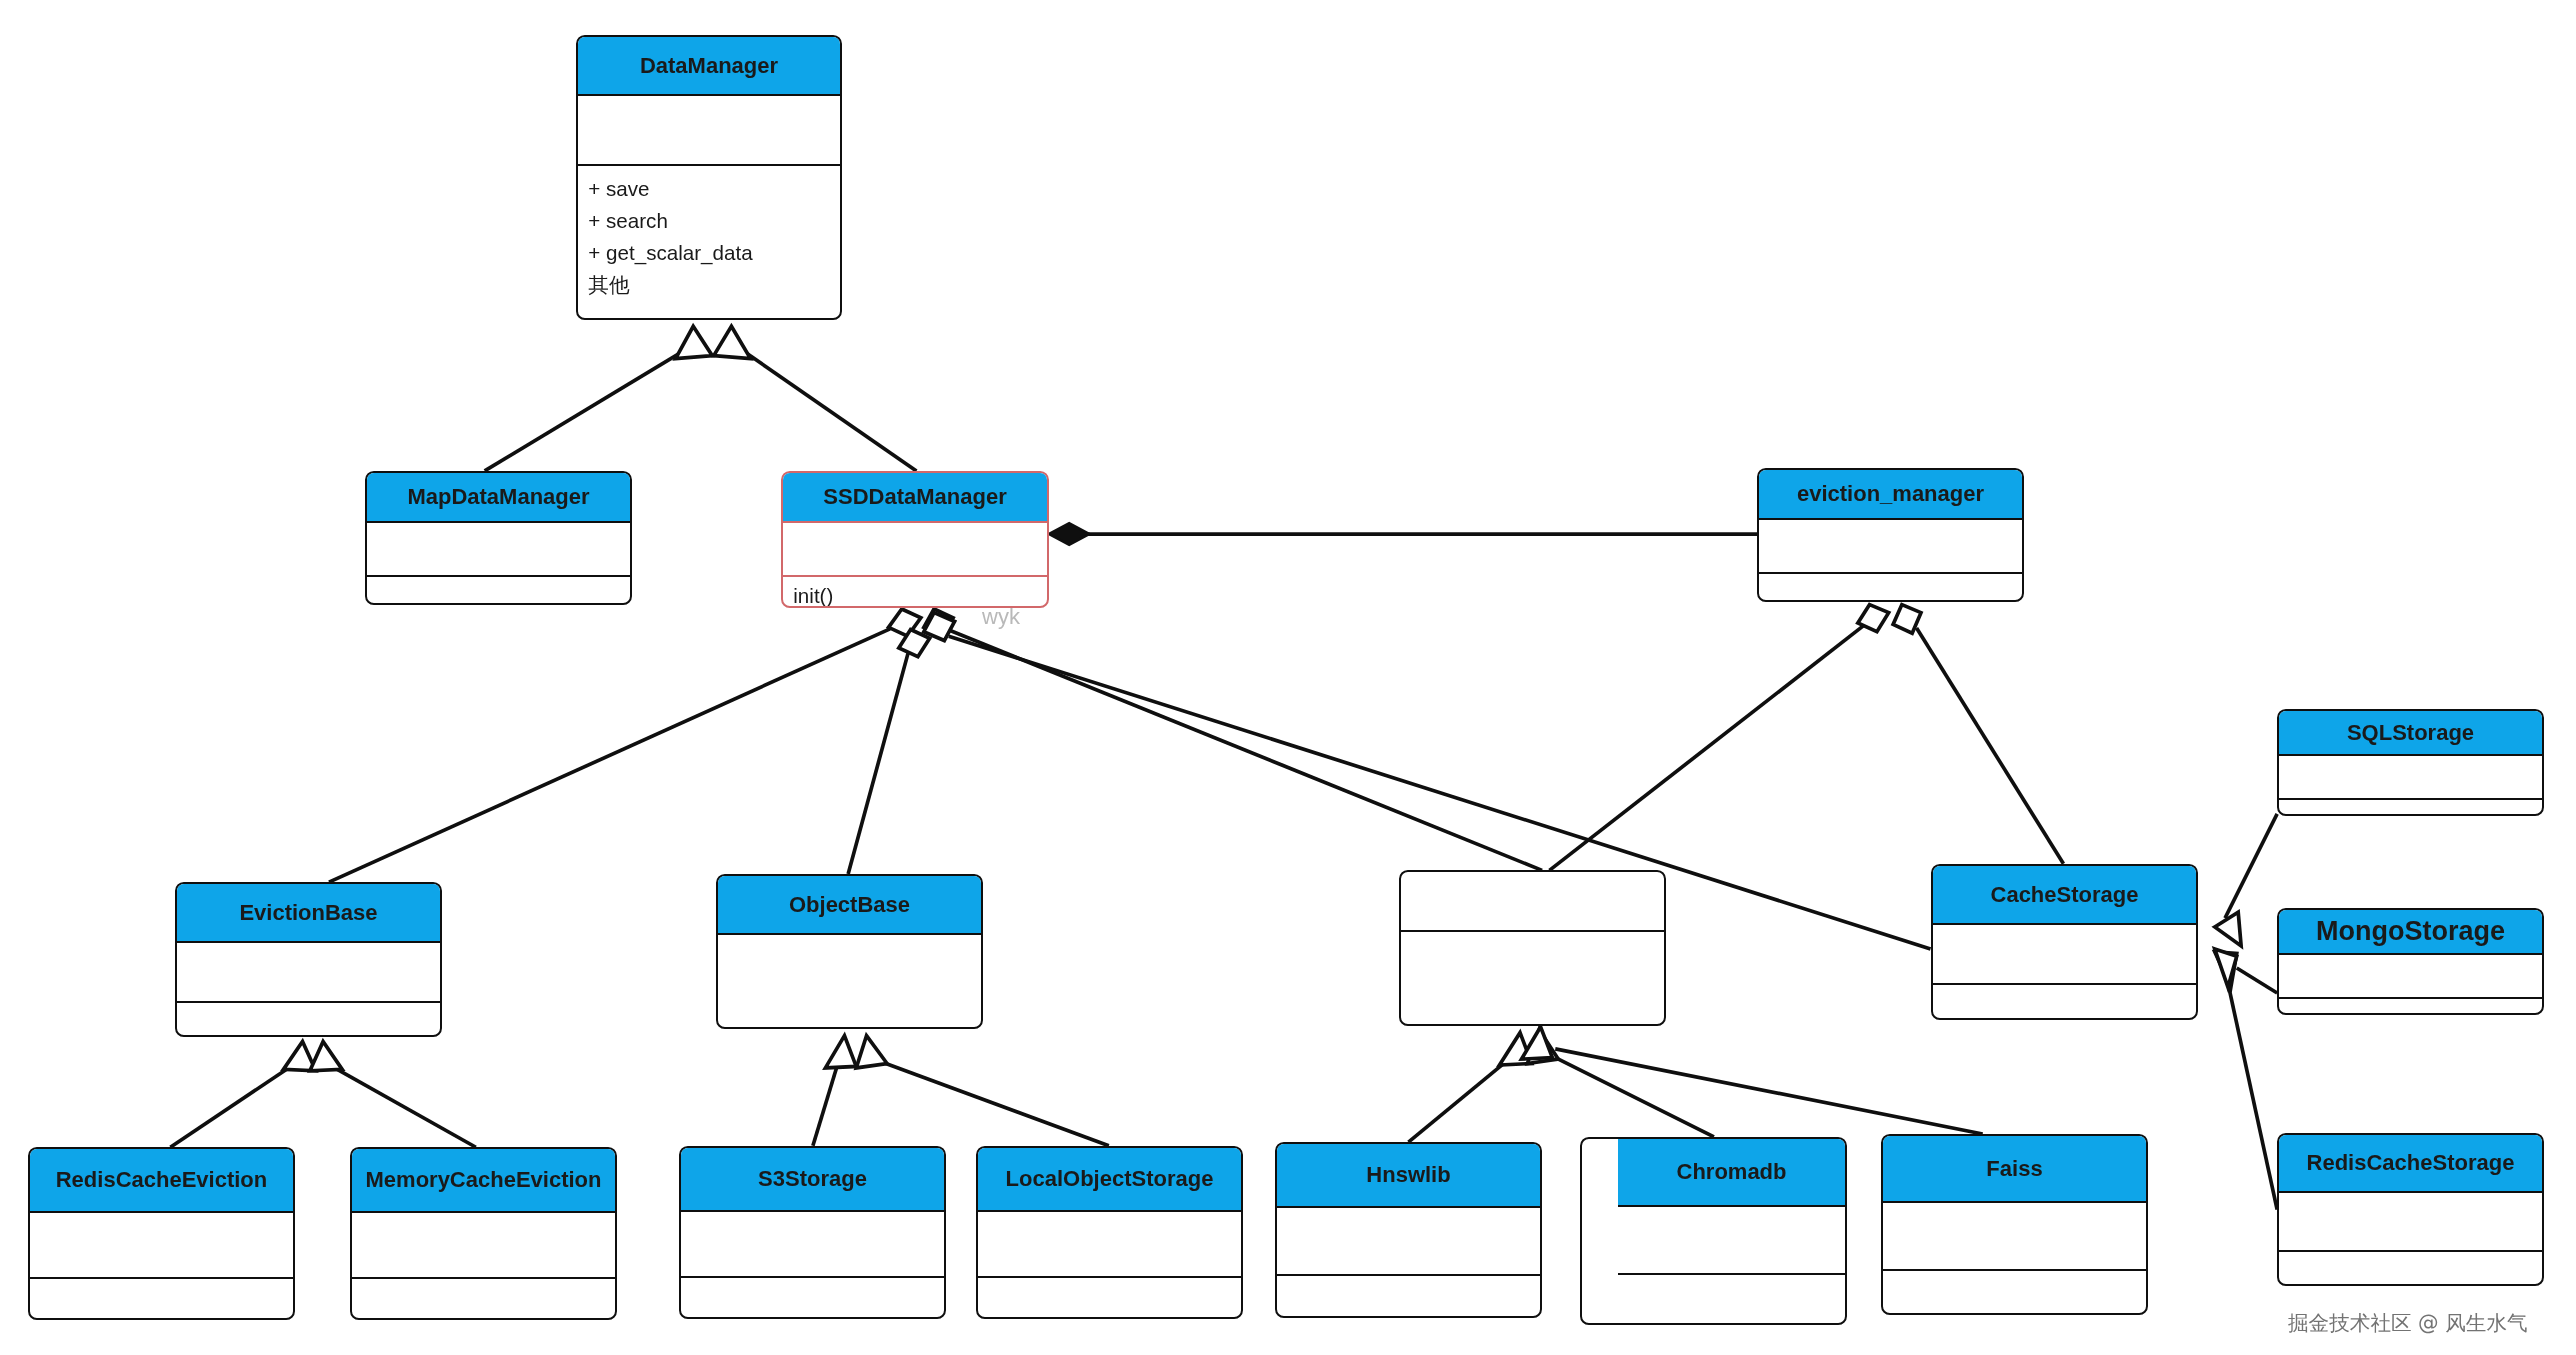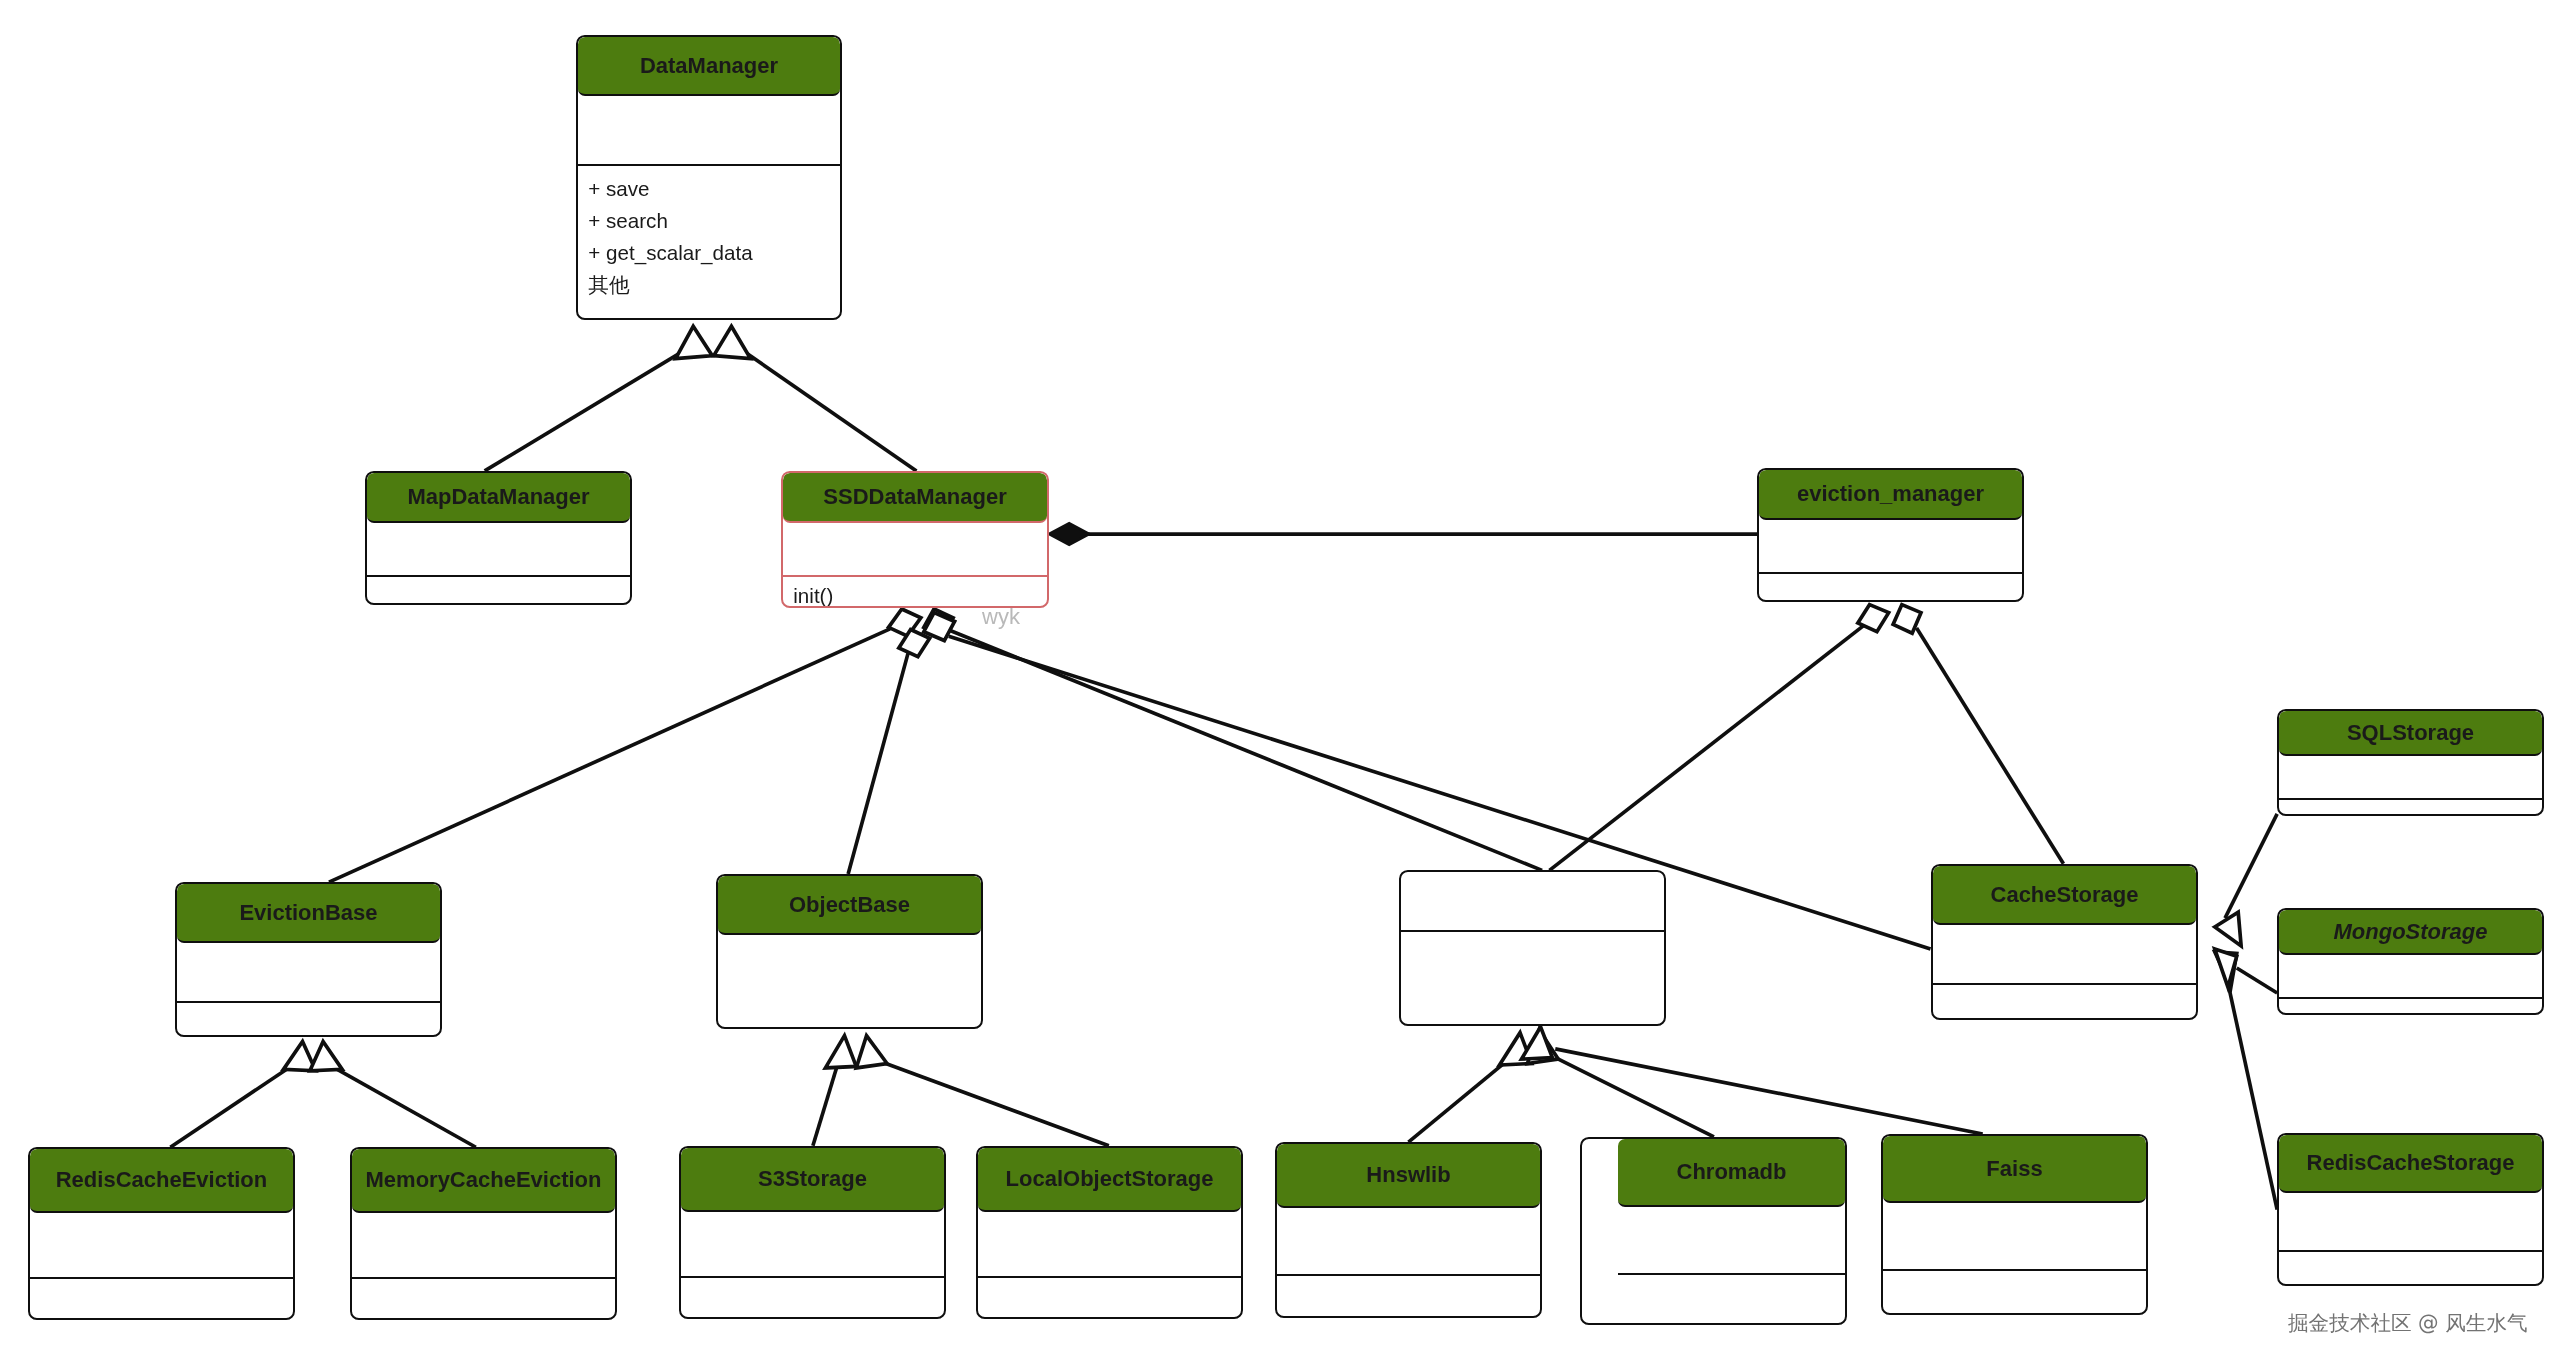--- a/index.html
+++ b/index.html
@@ -32,30 +32,29 @@
     border-radius: 8.8px;
     background: #ffffff;
     overflow: hidden;
     display: flex;
     flex-direction: column;
   }
   .uml-class.accent {
     border-color: #d2686a;
   }
   .cls-title {
-    background: #4d7c0f;
+    background: #0ea5e9;
     text-align: center;
     font-weight: bold;
     color: #1a1a1a;
     display: flex;
     align-items: center;
     justify-content: center;
     border-bottom: 2.2px solid #0f0f0f;
     flex: 0 0 auto;
-    border-radius: 7px;
   }
   .uml-class.accent .cls-title {
     border-bottom-color: #d2686a;
   }
   .cls-attrs {
     border-bottom: 2.2px solid #0f0f0f;
     flex: 1 1 auto;
     padding: 4.4px 10.3px;
     min-height: 34px;
   }
@@ -230,21 +229,21 @@
     <div class="cls-methods"></div>
   </div>
 
   <div class="uml-class" style="left:2277px; top:709px; width:267px; height:107px;">
     <div class="cls-title" style="height:43px; font-size:22px;">SQLStorage</div>
     <div class="cls-attrs" style="flex:0 0 33px; min-height:0;"></div>
     <div class="cls-methods" style="min-height:0;"></div>
   </div>
 
   <div class="uml-class" style="left:2277px; top:908px; width:267px; height:107px;">
-    <div class="cls-title" style="height:43px; font-size:22px;font-style:italic;">MongoStorage</div>
+    <div class="cls-title" style="height:43px; font-size:27px;">MongoStorage</div>
     <div class="cls-attrs" style="flex:0 0 33px; min-height:0;"></div>
     <div class="cls-methods" style="min-height:0;"></div>
   </div>
 
   <div class="uml-class" style="left:2277px; top:1133px; width:267px; height:153px;">
     <div class="cls-title" style="height:56px; font-size:22px;">RedisCacheStorage</div>
     <div class="cls-attrs" style="flex:0 0 48px;"></div>
     <div class="cls-methods"></div>
   </div>
 

